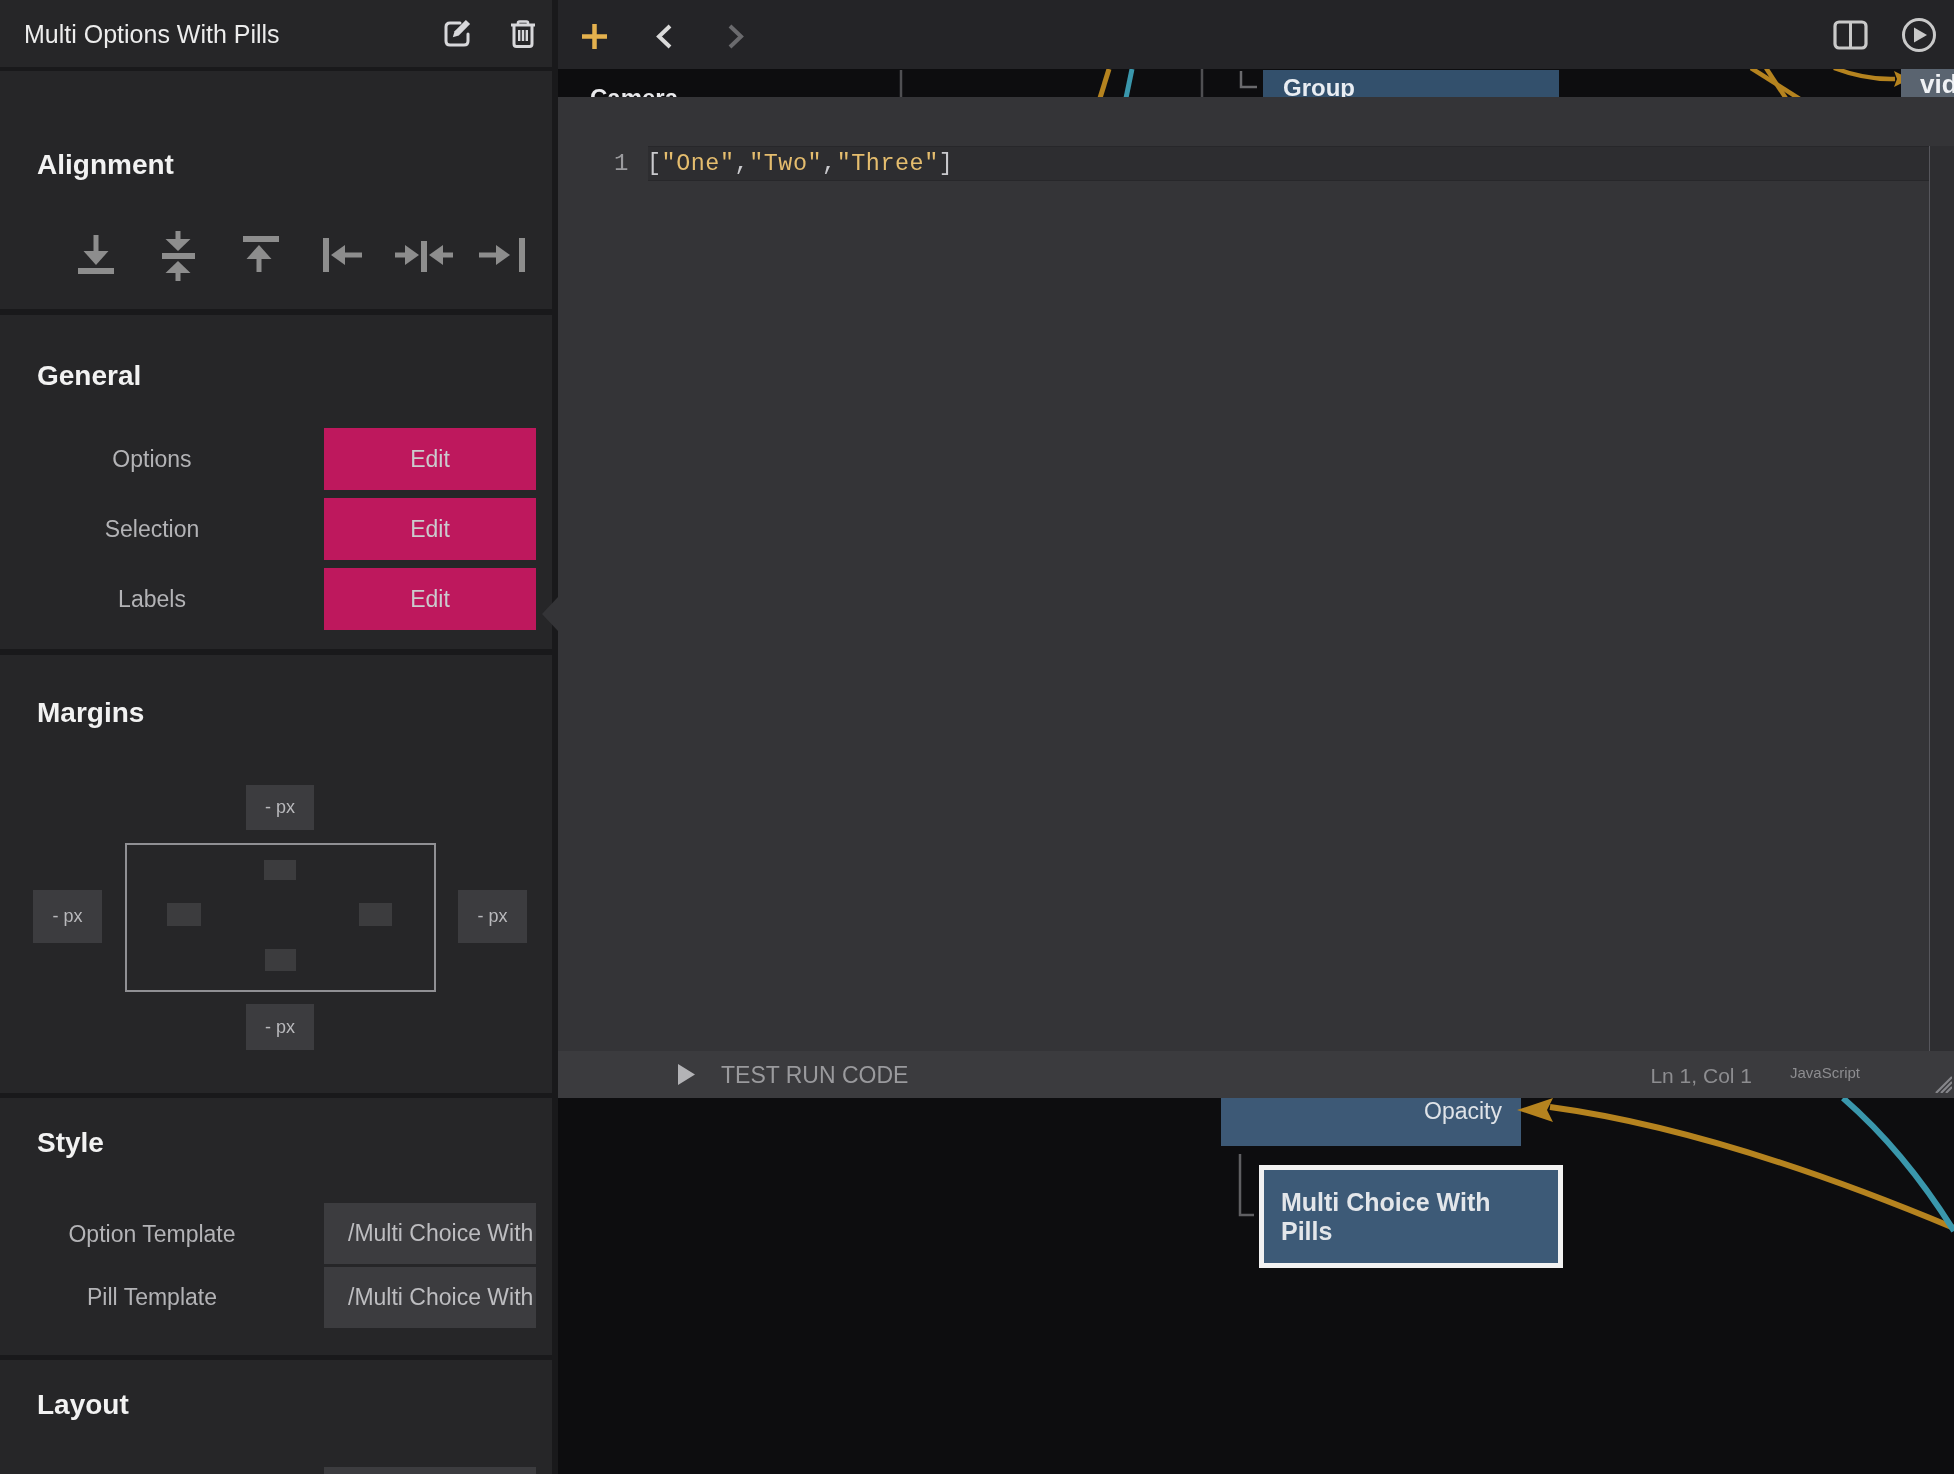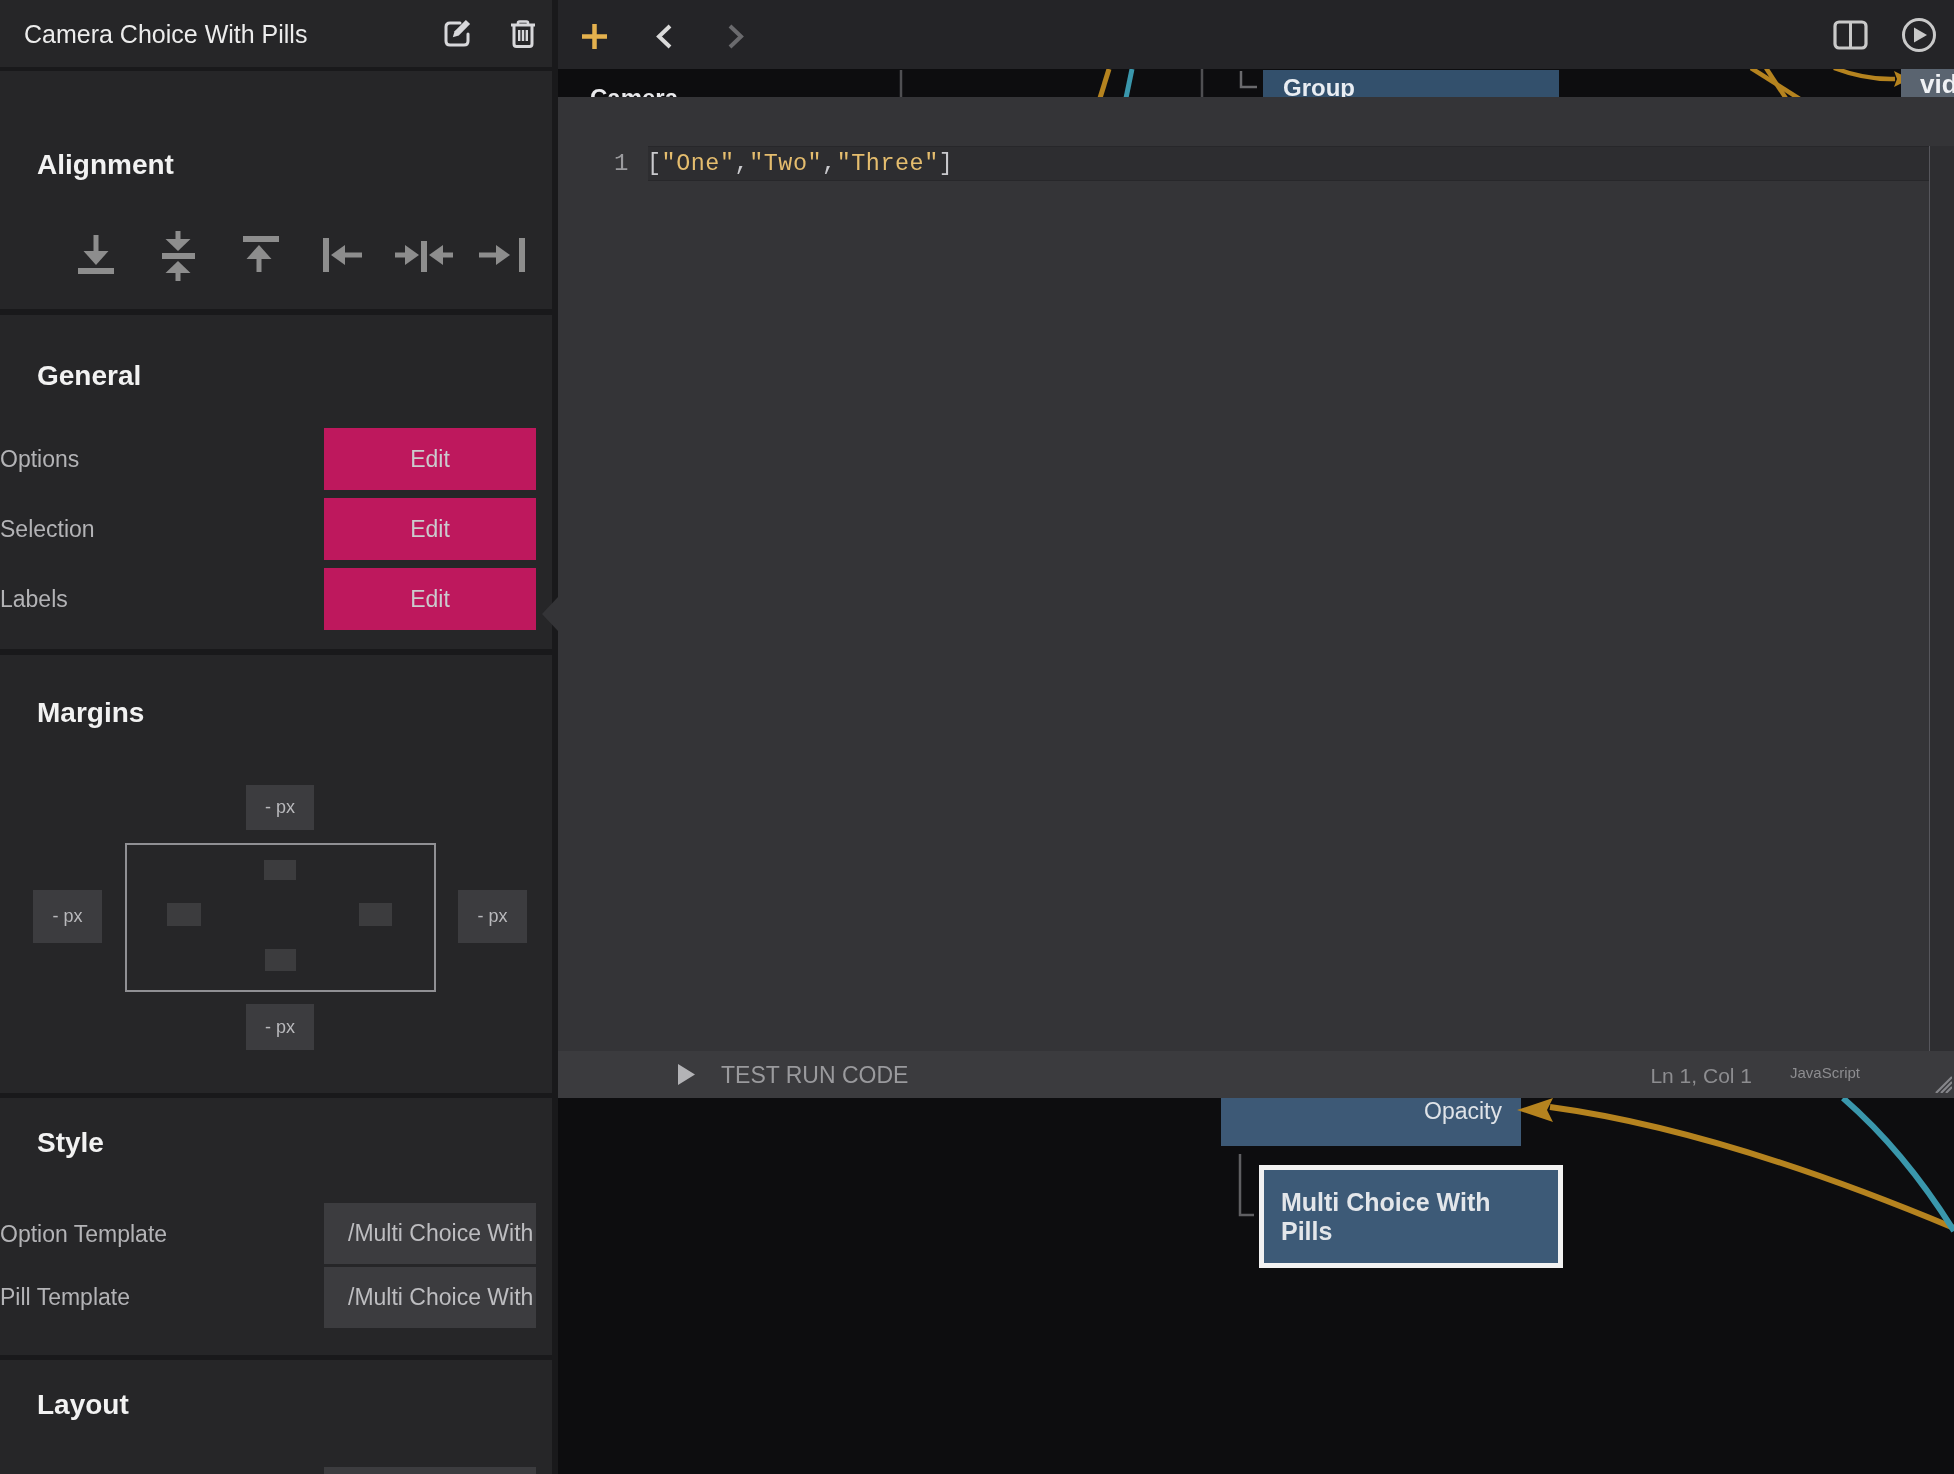--- a/index.html
+++ b/index.html
@@ -2,21 +2,21 @@
 <html><head>
 <meta charset="utf-8">
 <style>
   * { margin:0; padding:0; box-sizing:border-box; }
   html,body { width:1954px; height:1474px; background:#0d0d0f; overflow:hidden;
     font-family:"Liberation Sans", sans-serif; }
   .abs { position:absolute; }
   #panel { left:0; top:0; width:552px; height:1474px; background:#262628; z-index:5; }
   .sep { position:absolute; left:0; width:552px; background:#19191b; }
   .shead { position:absolute; left:37px; color:#f2f2f2; font-size:28px; font-weight:bold; }
-  .rowlab { position:absolute; color:#b3b3b6; font-size:23px; text-align:left; left:0; width:304px; }
+  .rowlab { position:absolute; color:#b3b3b6; font-size:23px; text-align:center; left:0; width:304px; }
   .btn { position:absolute; left:324px; width:212px; height:62px; background:#be185d;
     color:#cbcbce; font-size:23px; display:flex; align-items:center; justify-content:center; }
   .tbtn { position:absolute; left:324px; width:212px; height:61px; background:#3c3c3f;
     color:#bdbdc0; font-size:23px; display:flex; align-items:center; overflow:hidden;
     padding-left:24px; white-space:nowrap; }
   .pxbtn { position:absolute; background:#3c3c3f; color:#b9b9bc; font-size:18px;
     display:flex; align-items:center; justify-content:center; }
   .handle { position:absolute; background:#3c3c3e; }
   #gap { left:552px; top:0; width:6px; height:1474px; background:#19191b; z-index:6; }
   #toolbar { left:558px; top:0; width:1396px; height:69px; background:#242427; z-index:6; }
@@ -54,21 +54,21 @@
   <path d="M1550 1107 Q1720 1130 1954 1228" stroke="#b5831f" stroke-width="6" fill="none"></path>
   <path d="M1843 1098 Q1905 1152 1954 1231" stroke="#3a97ac" stroke-width="6" fill="none"></path>
   <path d="M1240 1154 L1240 1215 L1254 1215" stroke="#5f5f62" stroke-width="2.5" fill="none"></path>
   <rect x="1259" y="1165" width="304" height="103" fill="#f2f2f2"></rect>
   <rect x="1264" y="1170" width="294" height="93" fill="#3d5a77"></rect>
   <text x="1281" y="1211" font-size="25" font-weight="bold" fill="#e3e6ea">Multi Choice With</text>
   <text x="1281" y="1240" font-size="25" font-weight="bold" fill="#e3e6ea">Pills</text>
 </svg>
 
 <div id="panel" class="abs">
-  <div class="abs" style="left:24px; top:20px; color:#ececec; font-size:25px;">Camera Choice With Pills</div>
+  <div class="abs" style="left:24px; top:20px; color:#ececec; font-size:25px;">Multi Options With Pills</div>
   <svg class="abs" style="left:442px; top:19px;" width="30" height="29" viewBox="0 0 30 29">
     <path d="M18 4 H8 Q4 4 4 8 V22 Q4 26 8 26 H22 Q26 26 26 22 V15" stroke="#d8d8db" stroke-width="3" fill="none" stroke-linecap="round"></path>
     <path d="M23.9 0.9 L28.1 5.1 L16.8 16.4 L10.8 18.2 L12.6 12.2 Z" fill="#d8d8db"></path>
   </svg>
   <svg class="abs" style="left:510px; top:20px;" width="26" height="28" viewBox="0 0 26 28">
     <path d="M1 5 H25" stroke="#d8d8db" stroke-width="3" fill="none"></path>
     <path d="M8 5 V3 Q8 1.5 9.5 1.5 H16.5 Q18 1.5 18 3 V5" stroke="#d8d8db" stroke-width="2.6" fill="none"></path>
     <path d="M4 5 L4 24 Q4 26.5 6.5 26.5 H19.5 Q22 26.5 22 24 L22 5" stroke="#d8d8db" stroke-width="3" fill="none"></path>
     <path d="M9.2 10 V21 M13 10 V21 M16.8 10 V21" stroke="#d8d8db" stroke-width="2.4" fill="none"></path>
   </svg>

